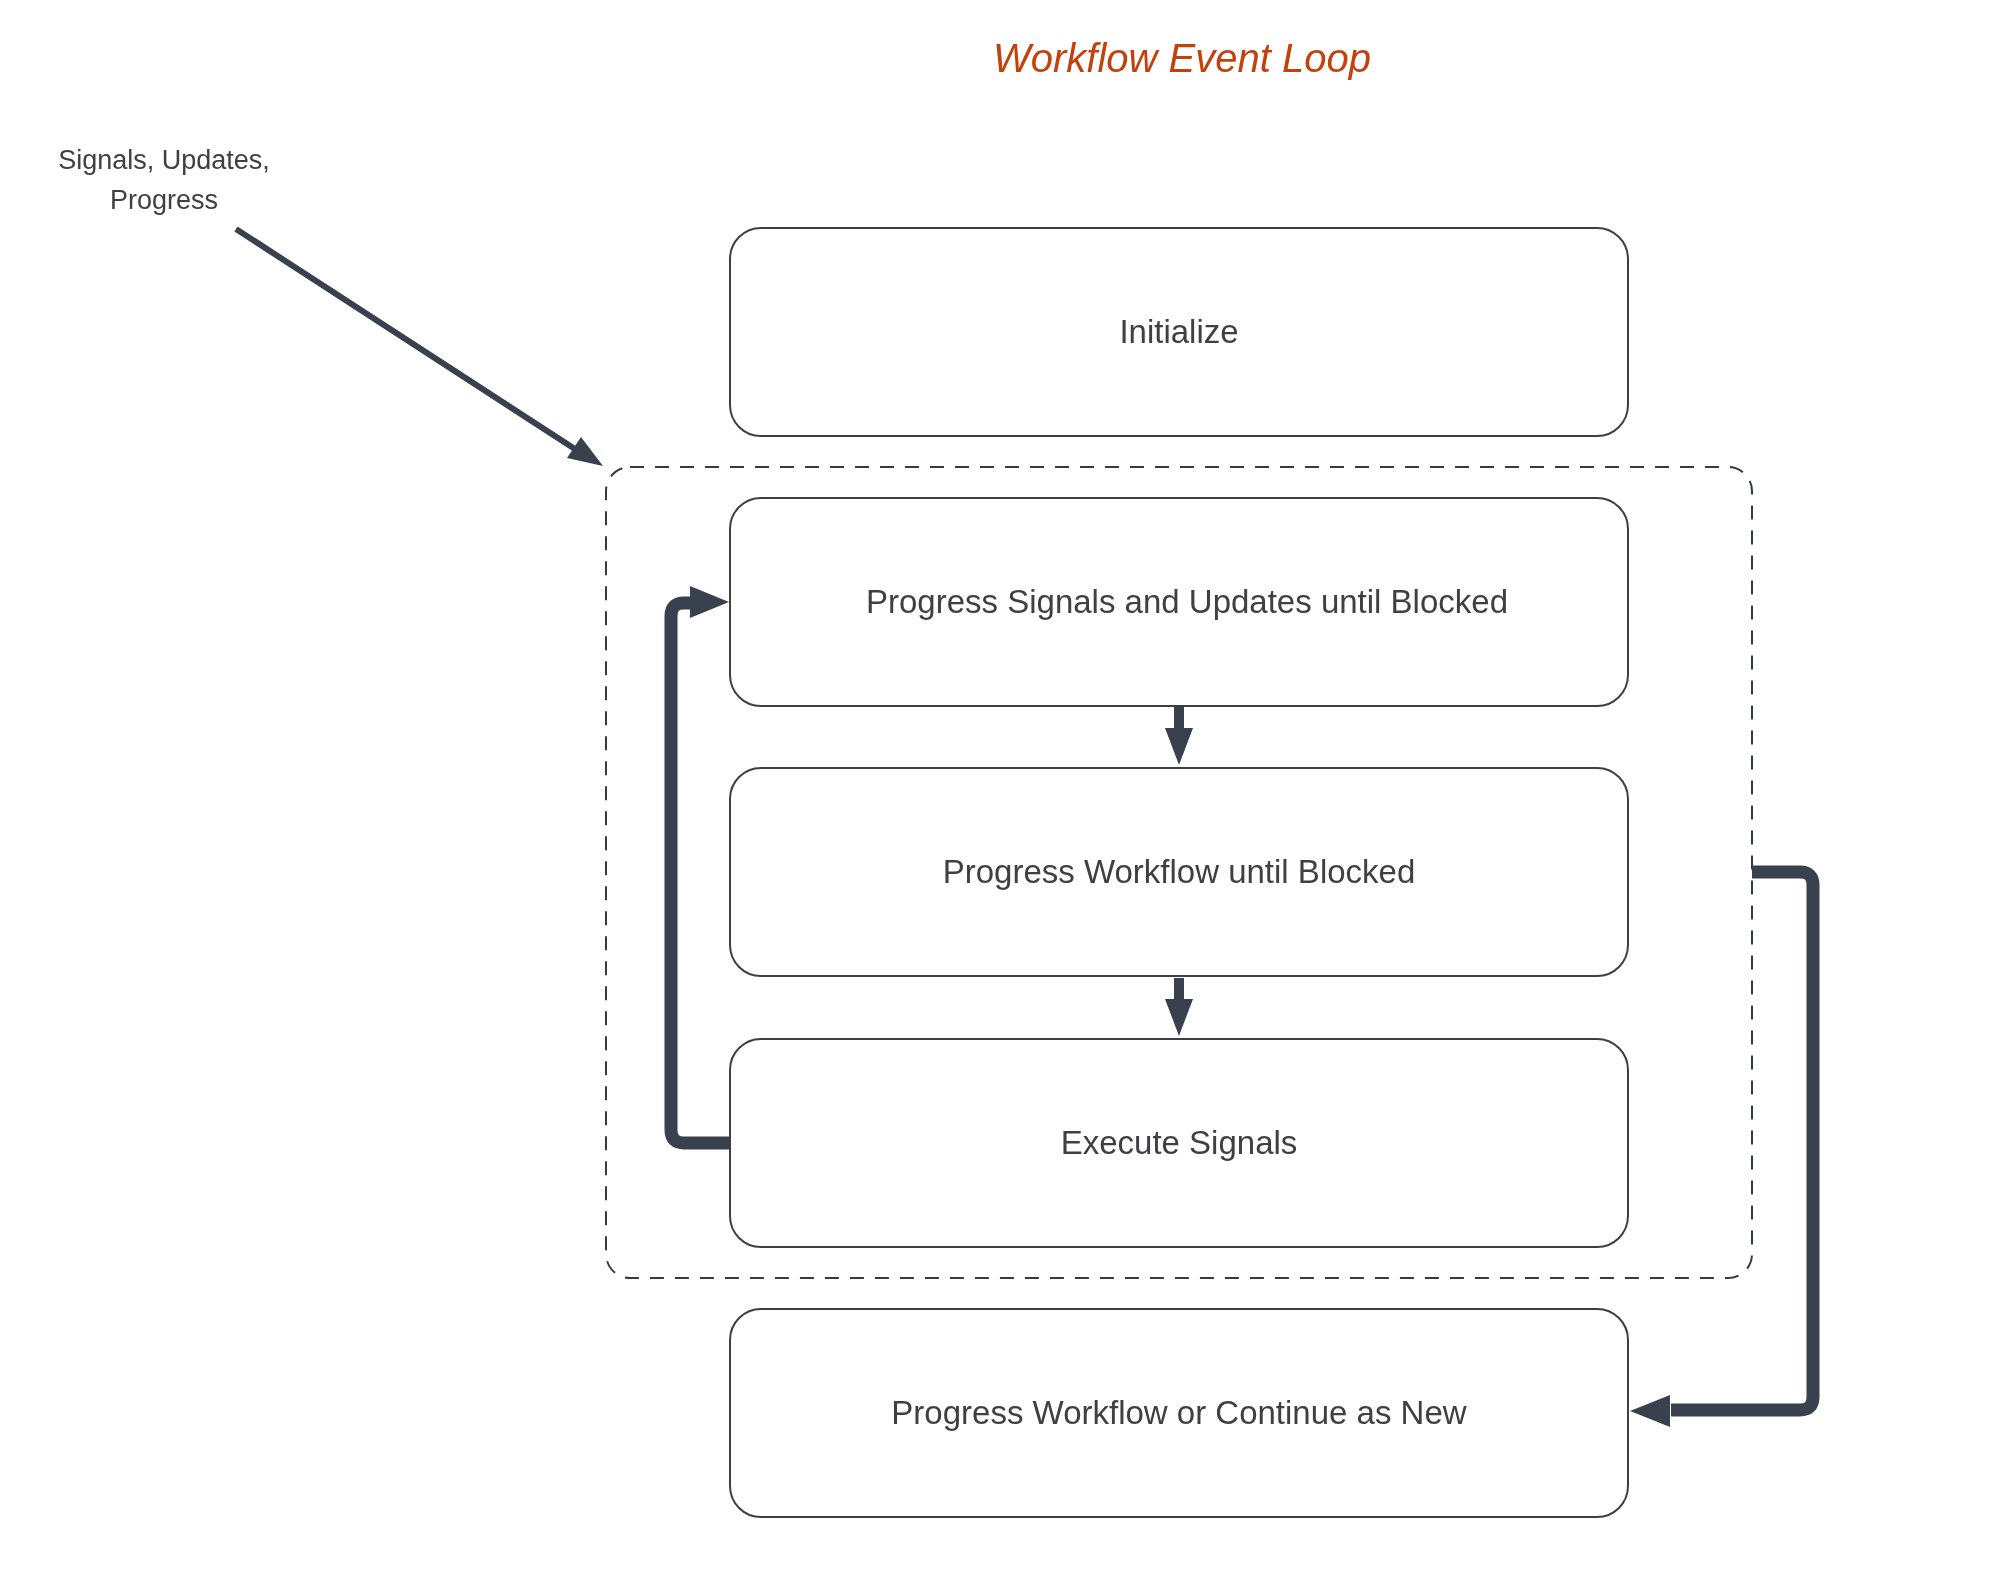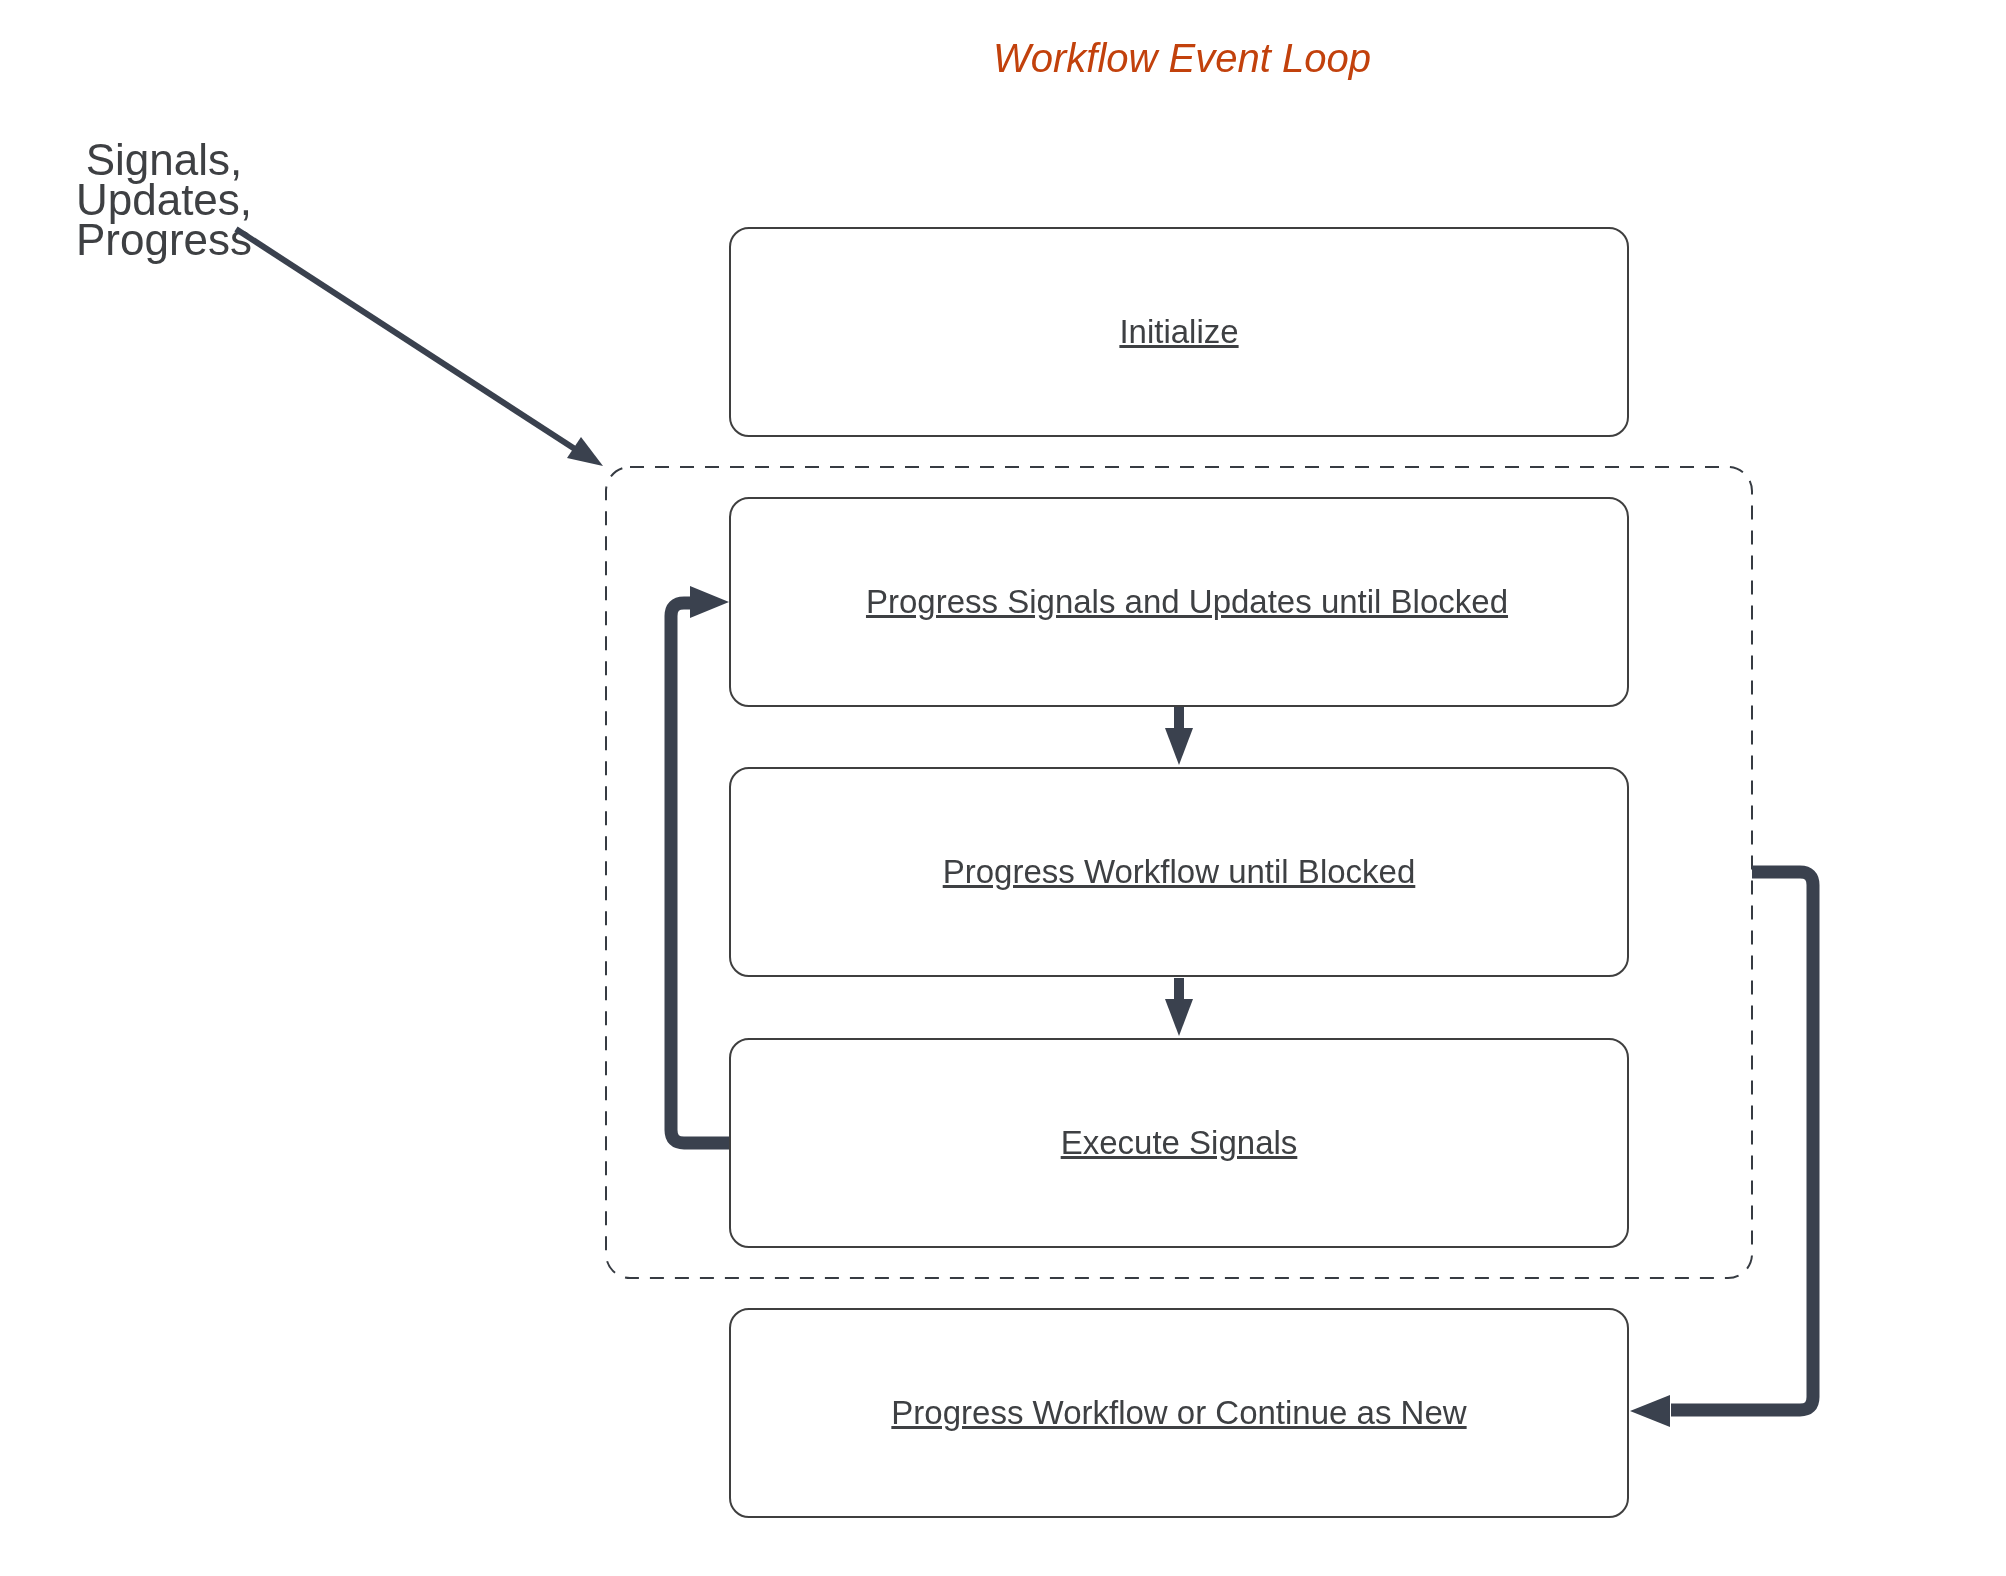--- a/index.html
+++ b/index.html
@@ -25,41 +25,40 @@
     font-style: italic;
     color: #c2410c;
     line-height: 48px;
   }
   .external-label {
     position: absolute;
     left: 14px;
     top: 140px;
     width: 300px;
     text-align: center;
-    font-size: 44px;
+    font-size: 27px;
     line-height: 40px;
     color: #3e4043;
   }
   .external-label span { display: block; }
   .node {
     position: absolute;
     left: 729px;
     width: 900px;
     height: 210px;
     box-sizing: border-box;
     background: #ffffff;
     border: 2px solid #3f3f3f;
-    border-radius: 20px;
+    border-radius: 32px;
     display: flex;
     align-items: center;
     justify-content: center;
     font-size: 33px;
     color: #3e4043;
     padding: 0 30px;
-    text-decoration: underline;
   }
   #node-initialize        { top: 227px; }
   #node-progress-signals  { top: 497px; padding-left: 46px; }
   #node-progress-workflow { top: 767px; }
   #node-execute-queries   { top: 1038px; }
   #node-complete          { top: 1308px; }
   #edge-layer {
     position: absolute;
     left: 0;
     top: 0;

